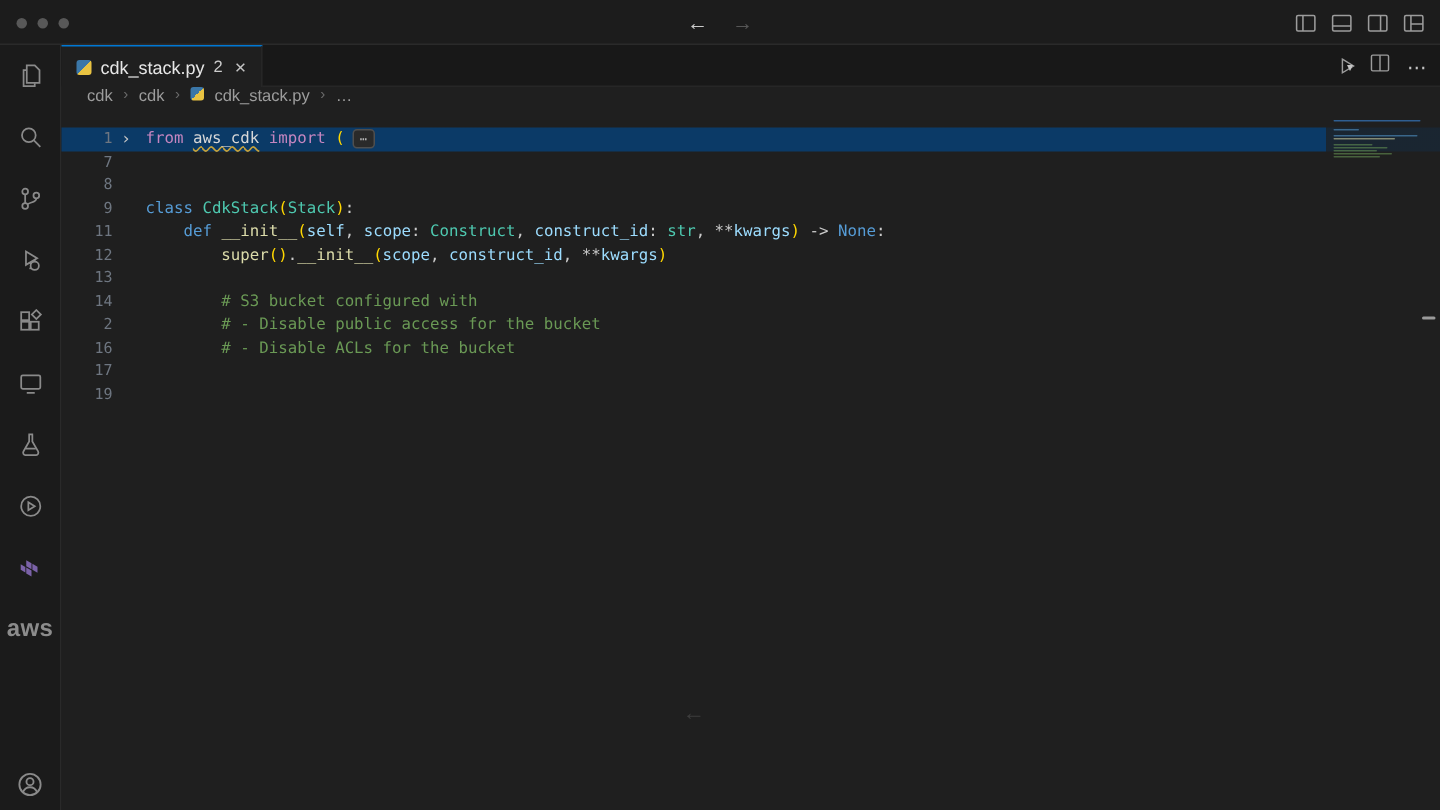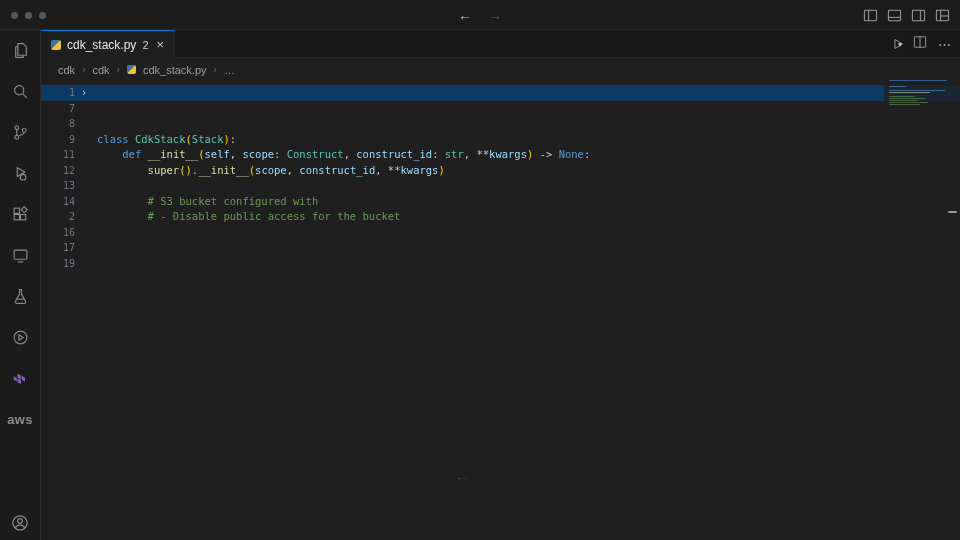--- a/index.html
+++ b/index.html
@@ -13,34 +13,34 @@
   .titlebar { position:absolute; left:0; top:0; right:0; height:30px; background:#1c1c1c; border-bottom:1px solid #2a2a2a; }
   .dots { position:absolute; left:11px; top:12px; display:flex; gap:7px; }
   .dot { width:7px; height:7px; border-radius:50%; background:#585858; }
   .nav { position:absolute; left:50%; transform:translateX(-50%); top:0; height:30px; display:flex; align-items:center; gap:16px; font-size:14px; }
   .nav-back { color:#c9c9c9; } .nav-fwd { color:#565656; }
   .tb-icons { position:absolute; right:10px; top:0; height:30px; display:flex; align-items:center; gap:9px; }
   .tb-icons svg { display:block; }
   
   .activitybar { position:absolute; left:0; top:30px; bottom:0; width:41px; background:#1b1b1b; border-right:1px solid #2a2a2a; }
   .ab-icon { width:40px; height:41px; display:flex; align-items:center; justify-content:center; }
-  .aws-label { font-size:13px; font-weight:bold; color:#8c8c8c; letter-spacing:.3px; }
+  .aws-label { font-size:16px; font-weight:bold; color:#8c8c8c; letter-spacing:.3px; }
   .ab-bottom { position:absolute; bottom:0; left:0; width:40px; height:34px; display:flex; align-items:center; justify-content:center; }
   
   .editor-col { position:absolute; left:41px; top:30px; right:0; bottom:0; background:#1f1f1f; }
   .tabbar { position:absolute; left:0; top:0; right:0; height:28px; background:#181818; border-bottom:1px solid #262626; display:flex; }
   .tab { display:flex; align-items:center; gap:6px; padding:0 10px; height:28px; background:#1f1f1f; border-top:1px solid #0078d4; border-right:1px solid #262626; font-size:12px; color:#e6e6e6; }
   .tab-badge { color:#cccccc; font-size:11px; }
   .tab-close { color:#c5c5c5; font-size:13px; margin-left:2px; }
   .py-ic { width:10px; height:10px; border-radius:2px; background:linear-gradient(135deg,#3b77a8 50%,#e9c342 50%); }
   .tab-actions { position:absolute; right:8px; top:0; height:28px; display:flex; align-items:center; gap:11px; color:#c5c5c5; }
   .chev { font-size:8px; color:#c5c5c5; margin-left:-7px; }
   .more-dots { font-size:13px; letter-spacing:1px; color:#c5c5c5; }
   
-  .breadcrumbs { position:absolute; left:0; top:28px; right:0; height:23px; display:flex; align-items:center; padding-left:17px; gap:7px; font-size:11px; color:#9d9d9d; }
+  .breadcrumbs { position:absolute; left:0; top:28px; right:0; height:23px; display:flex; padding-left:17px; gap:7px; font-size:11px; color:#9d9d9d; }
   .bc-sep { color:#6a6a6a; font-size:10px; }
   .bc-item { cursor:default; }
   .bc-ic { width:9px; height:9px; border-radius:2px; background:linear-gradient(135deg,#3b77a8 50%,#e9c342 50%); display:inline-block; }
   
   .code-area { position:absolute; left:0; top:51px; right:0; bottom:0; font-family:"DejaVu Sans Mono",monospace; font-size:10.5px; padding-top:4px; }
   .line { display:flex; height:15.5px; line-height:15.5px; position:relative; }
   .line.hl { background:linear-gradient(to right,#0b3a67 calc(100% - 76px),rgba(11,58,103,.25) calc(100% - 76px)); }
   .ln { width:34px; text-align:right; color:#6e7681; flex:none; font-size:10px; }
   .ln.active { color:#cccccc; }
   .fold { width:18px; text-align:center; color:#c5c5c5; flex:none; font-size:11px; }
@@ -217,20 +217,21 @@
         <span class="bc-item">cdk_stack.py</span>
         <span class="bc-sep">›</span>
         <span class="bc-item">…</span>
       </div>
 
     <div class="code-area">
       <div id="lines">
           <div class="line hl">
             <span class="ln">1</span>
             <span class="fold">›</span>
+            <span class="code"><span class="t-kw">from </span><span class="t-u">aws_cdk</span><span class="t-kw"> import </span><span class="t-br">(</span><span class="fold-badge">⋯</span></span>
           </div>
           <div class="line">
             <span class="ln">7</span>
             <span class="fold"></span>
             <span class="code"></span>
           </div>
           <div class="line">
             <span class="ln">8</span>
             <span class="fold"></span>
             <span class="code"></span>
@@ -261,20 +262,21 @@
             <span class="code"><span class="t-cmt">        # S3 bucket configured with</span></span>
           </div>
           <div class="line">
             <span class="ln">2</span>
             <span class="fold"></span>
             <span class="code"><span class="t-cmt">        # - Disable public access for the bucket</span></span>
           </div>
           <div class="line">
             <span class="ln">16</span>
             <span class="fold"></span>
+            <span class="code"><span class="t-cmt">        # - Disable ACLs for the bucket</span></span>
           </div>
           <div class="line">
             <span class="ln">17</span>
             <span class="fold"></span>
           </div>
           <div class="line">
             <span class="ln">19</span>
             <span class="fold"></span>
             <span class="code"></span>
           </div>

